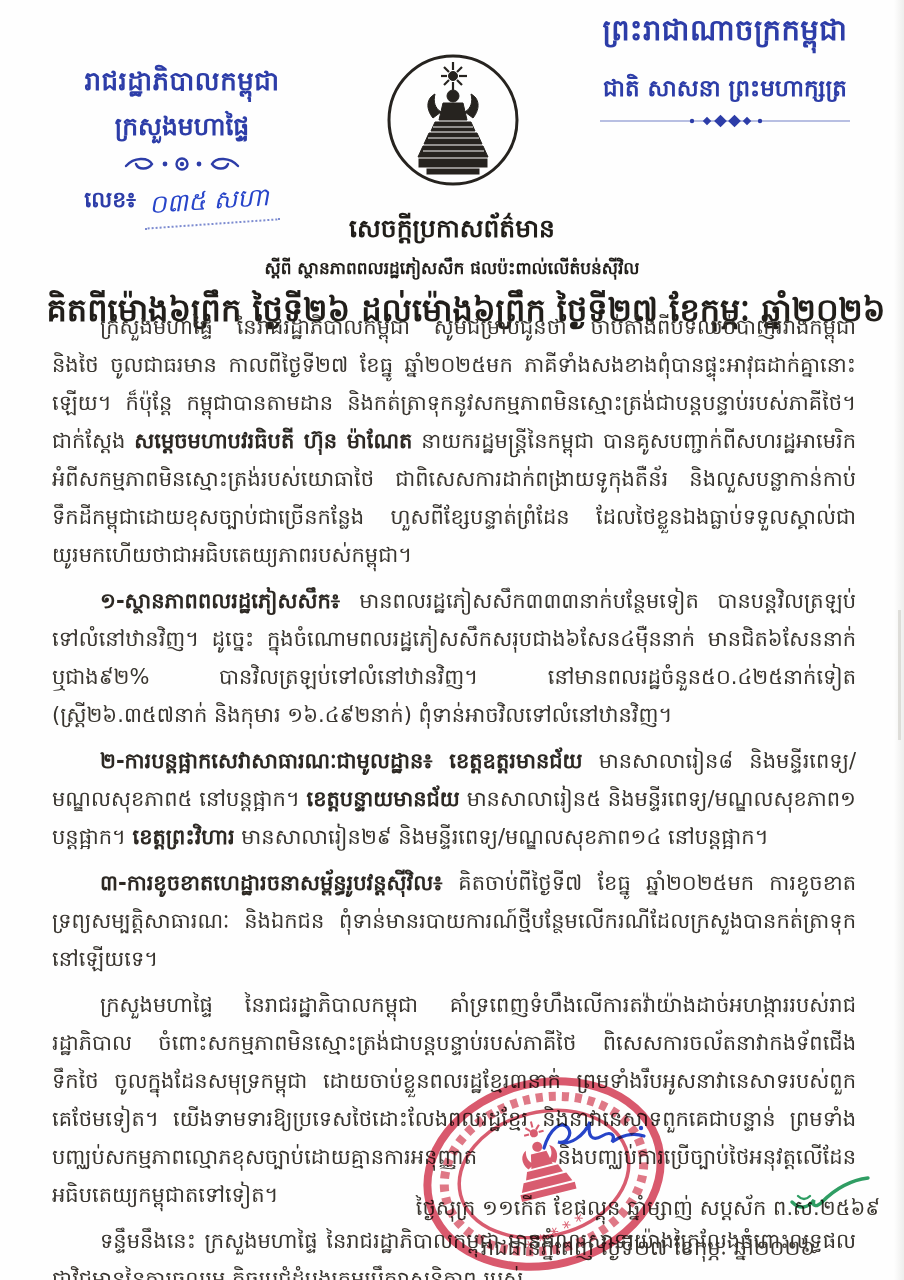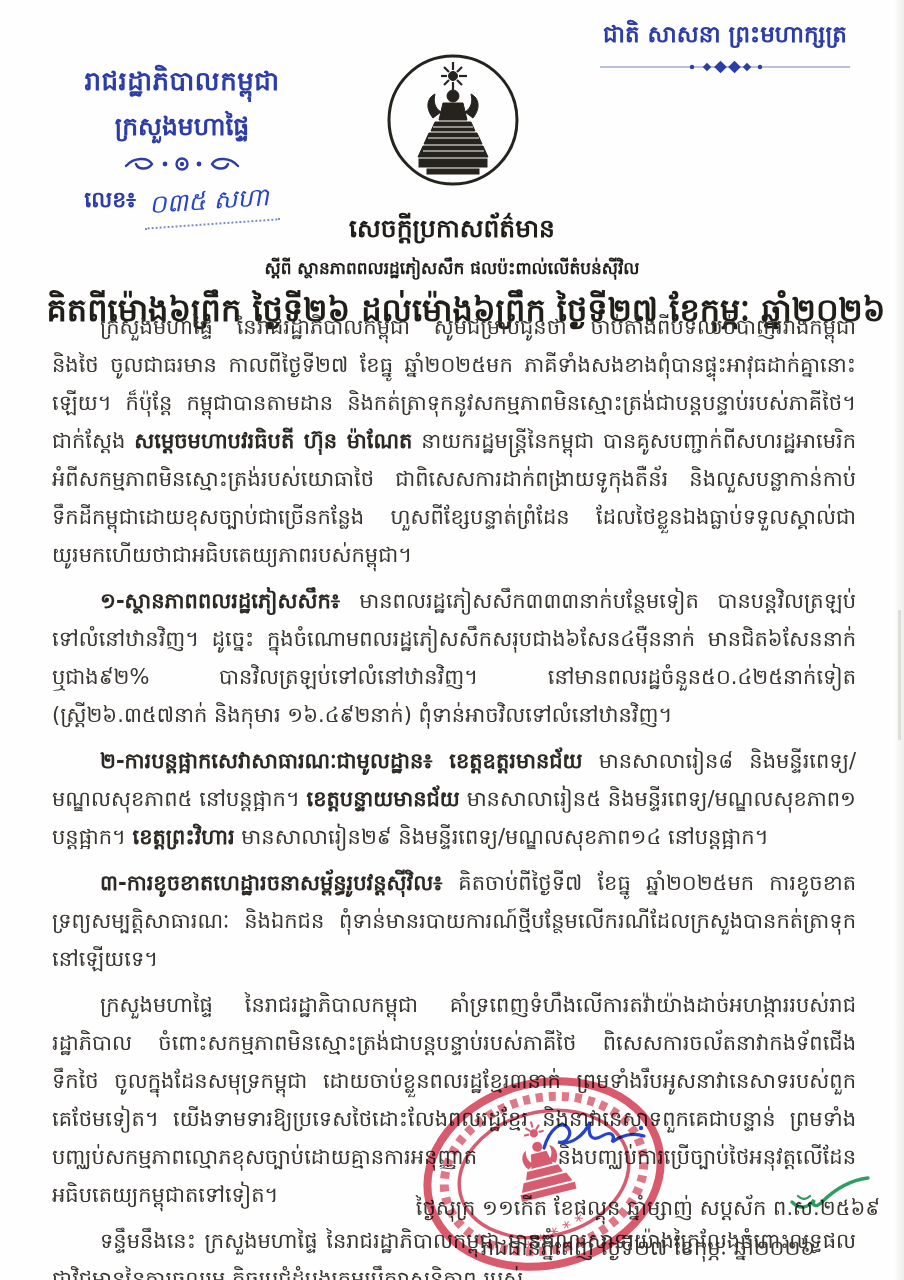--- a/index.html
+++ b/index.html
@@ -20,21 +20,21 @@
     display:inline-block;font-size:25px;font-weight:400;color:#2744c9;
     transform:rotate(-4deg) translateY(2px);
     border-bottom:2px dotted #7c8bd0;padding:0 10px 2px 6px;
     font-style:italic;
   }
 
   .emblem{position:absolute;left:383px;top:46px;width:140px;height:146px;}
 
   .hdr-right{position:absolute;left:552px;top:12px;width:346px;text-align:center;color:#2d3da8;}
   .hdr-right .l1{font-size:29px;font-weight:700;letter-spacing:.5px;}
-  .hdr-right .l2{font-size:23px;font-weight:700;margin-top:8px;}
+  .hdr-right .l2{font-size:23px;font-weight:700;margin-top:20px;}
   .hdr-right .divider{margin-top:6px;}
 
   
   .title-block{position:absolute;left:0;right:0;top:194px;text-align:center;color:#211e1a;}
   .title-block .t{font-weight:700;margin-top:19px;}
   .title-block .t1{font-size:25px;}
   .title-block .t2{font-size:17px;margin-top:8px;}
   .title-block .t3{font-size:32px;margin-top:8px;padding-left:28px;}
 
   
@@ -127,20 +127,21 @@
 
       <g stroke="#fefefe" stroke-width="1">
         <line x1="50" y1="81" x2="90" y2="81"></line>
         <line x1="45" y1="92" x2="96" y2="92"></line>
         <line x1="40" y1="105" x2="101" y2="105"></line>
       </g>
     </svg>
   </div>
 
   <div class="hdr-right" data-interactable="false">
+    <div class="l1" data-interactable="false">ព្រះរាជាណាចក្រកម្ពុជា</div>
     <div class="l2" data-interactable="false">ជាតិ សាសនា ព្រះមហាក្សត្រ</div>
     <div class="divider" data-interactable="false">
       <svg width="250" height="16" viewBox="0 0 250 16">
         <line x1="0" y1="8" x2="250" y2="8" stroke="#7280c6" stroke-width="1"></line>
         <g fill="#2d3da8">
           <circle cx="92" cy="8" r="2.2"></circle>
           <rect x="104" y="5" width="6" height="6" transform="rotate(45 107 8)"></rect>
           <rect x="116" y="3.5" width="9" height="9" transform="rotate(45 120.5 8)"></rect>
           <rect x="130" y="3.5" width="9" height="9" transform="rotate(45 134.5 8)"></rect>
           <rect x="144" y="5" width="6" height="6" transform="rotate(45 147 8)"></rect>

